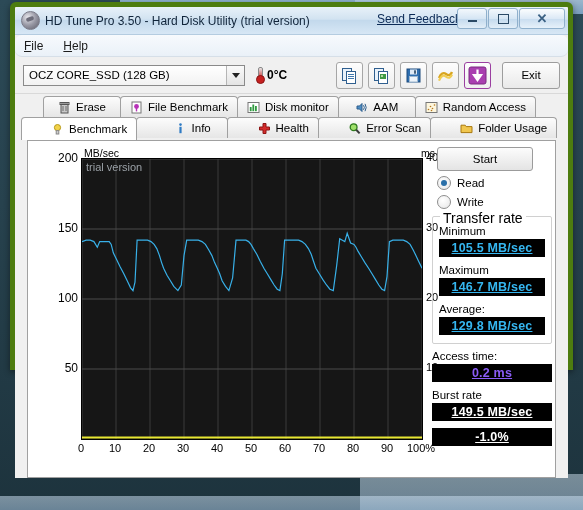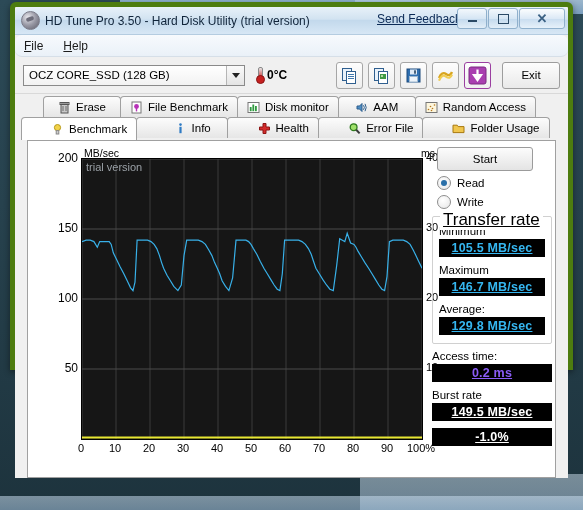--- a/index.html
+++ b/index.html
@@ -221,21 +221,21 @@
   .radio.checked::after {
     content: ""; position: absolute; left: 3px; top: 3px;
     width: 6px; height: 6px; border-radius: 50%; background: #2a6fa8;
   }
   .group {
     margin: 7px 6px 0 6px; border: 1px solid #d0d0d0; border-radius: 2px;
     padding: 8px 6px 8px 6px; position: relative;
   }
   .group-title {
     position: absolute; top: -7px; left: 7px; background: #fff;
-    font-size: 17px; color: #000; padding: 0 3px; text-decoration: underline;
+    font-size: 14px; color: #000; padding: 0 3px;
   }
   .metric-label { font-size: 11.5px; color: #000; margin-bottom: 2px; }
   .lcd {
     background: #000; height: 18px; margin-bottom: 7px;
     display: flex; align-items: center; justify-content: center;
     font-size: 12.5px; font-weight: bold; letter-spacing: .2px; text-decoration: underline;
   }
   .lcd.cyan { color: #35b6f0; }
   .lcd.yellow { color: #8b5cf6; }
   .lcd.white { color: #ffffff; }
@@ -415,21 +415,21 @@
         </span>
         <span>Health</span>
       </div>
       <div class="tab" style="min-width:100px">
         <span class="ticon">
           <svg width="13" height="13" viewBox="0 0 13 13">
             <circle cx="5.6" cy="5.2" r="3.4" fill="#9fe06a" stroke="#2f7a1f" stroke-width="1.3"></circle>
             <line x1="8.2" y1="7.8" x2="11.6" y2="11.4" stroke="#3a3a3a" stroke-width="2"></line>
           </svg>
         </span>
-        <span>Error File</span>
+        <span>Error Scan</span>
       </div>
       <div class="tab" style="min-width:106px">
         <span class="ticon">
           <svg width="13" height="13" viewBox="0 0 13 13">
             <path d="M1 3.2 H5.2 L6.2 4.6 H12 V10.6 H1 Z" fill="#f0c64e" stroke="#a8790f"></path>
           </svg>
         </span>
         <span>Folder Usage</span>
       </div>
     </div>

